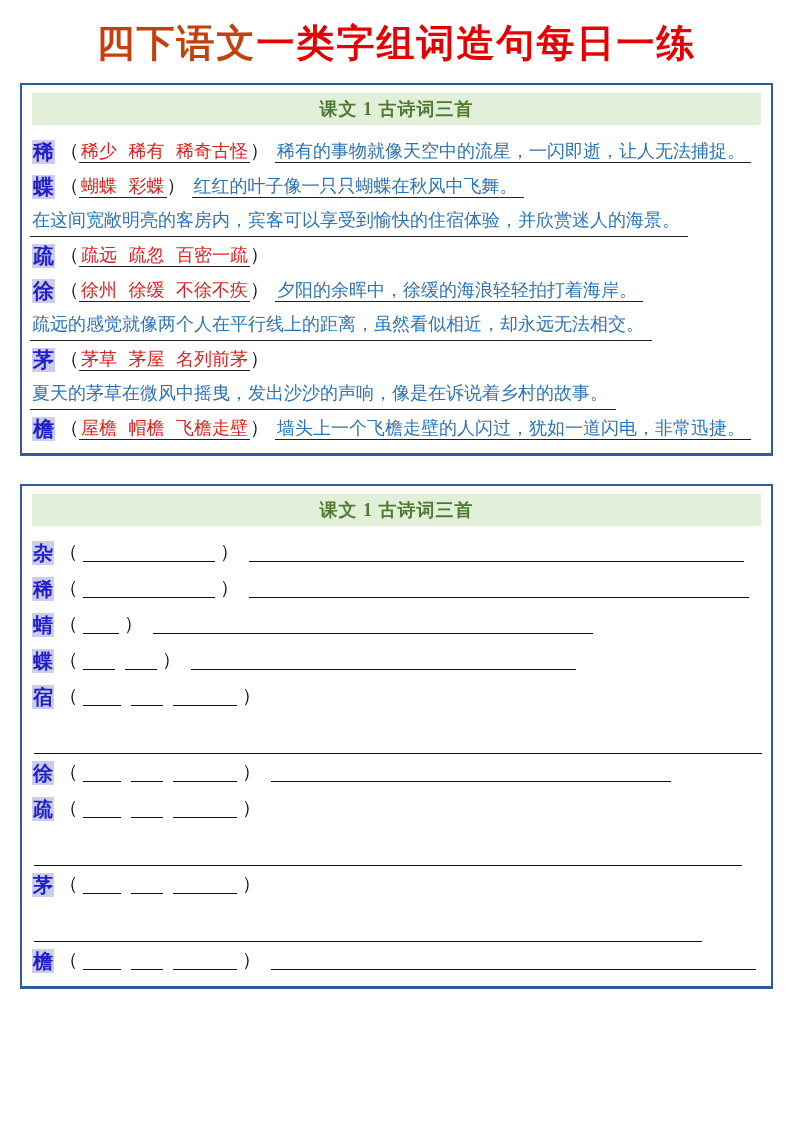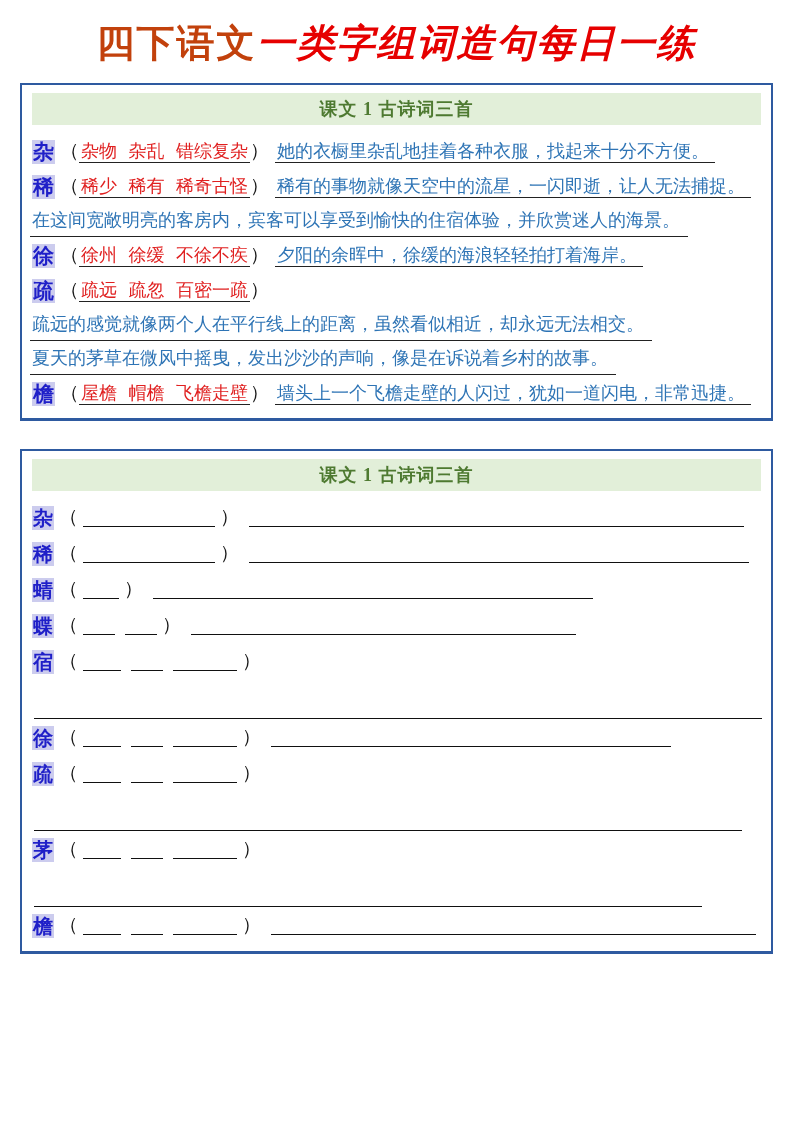--- a/index.html
+++ b/index.html
@@ -9,21 +9,21 @@
     font-family:"Liberation Serif","DejaVu Serif",serif;
     position:relative; overflow:hidden;
   }
   .page-title {
     margin-top:18px; text-align:center;
     font-size:38px; font-weight:900; letter-spacing:2px;
     font-family:"Liberation Serif","DejaVu Serif",serif;
     white-space:nowrap;
   }
   .page-title .t-black { color:#c2410c; }
-  .page-title .t-red   { color:#e60000;font-style:italic; }
+  .page-title .t-red   { color:#e60000; }
 
   .wbox {
     margin:14px 20px 0 20px;
     border:2px solid #2e5aa0; border-bottom-width:3px;
     padding:6px 8px 8px 8px;
     background:#ffffff;
   }
   .wbox + .wbox { margin-top:28px; }
 
   .box-header {
@@ -72,26 +72,27 @@
 </head>
 <body>
 
 <div class="page-title">
   <span class="t-black">四下语文</span><span class="t-red">一类字组词造句每日一练</span>
 </div>
 
 <div class="wbox">
   <div class="box-header">课文 1 古诗词三首</div>
   <div id="answer-rows">
-      <div class="row"><span class="lead">杂</span><span class="paren">（</span><span class="words">杂物 杂乱 错综复杂</span><span class="paren">）</span><span class="sentence">她的衣橱里杂乱地挂着各种衣服，找起来十分不方便。</span></div>
       <div class="row"><span class="lead">稀</span><span class="paren">（</span><span class="words">稀少 稀有 稀奇古怪</span><span class="paren">）</span><span class="sentence">稀有的事物就像天空中的流星，一闪即逝，让人无法捕捉。</span></div>
+      <div class="row"><span class="lead">蝶</span><span class="paren">（</span><span class="words">蝴蝶 彩蝶</span><span class="paren">）</span><span class="sentence">红红的叶子像一只只蝴蝶在秋风中飞舞。</span></div>
       <div class="sentence-line">在这间宽敞明亮的客房内，宾客可以享受到愉快的住宿体验，并欣赏迷人的海景。</div>
+      <div class="row"><span class="lead">疏</span><span class="paren">（</span><span class="words">疏远 疏忽 百密一疏</span><span class="paren">）</span></div>
       <div class="row"><span class="lead">徐</span><span class="paren">（</span><span class="words">徐州 徐缓 不徐不疾</span><span class="paren">）</span><span class="sentence">夕阳的余晖中，徐缓的海浪轻轻拍打着海岸。</span></div>
-      <div class="row"><span class="lead">疏</span><span class="paren">（</span><span class="words">疏远 疏忽 百密一疏</span><span class="paren">）</span></div>
       <div class="sentence-line">疏远的感觉就像两个人在平行线上的距离，虽然看似相近，却永远无法相交。</div>
+      <div class="row"><span class="lead">茅</span><span class="paren">（</span><span class="words">茅草 茅屋 名列前茅</span><span class="paren">）</span></div>
       <div class="sentence-line">夏天的茅草在微风中摇曳，发出沙沙的声响，像是在诉说着乡村的故事。</div>
       <div class="row"><span class="lead">檐</span><span class="paren">（</span><span class="words">屋檐 帽檐 飞檐走壁</span><span class="paren">）</span><span class="sentence">墙头上一个飞檐走壁的人闪过，犹如一道闪电，非常迅捷。</span></div>
     </div>
 </div>
 
 <div class="wbox">
   <div class="box-header">课文 1 古诗词三首</div>
   <div id="practice-rows">
       <div class="p-row"><span class="lead">杂</span><span class="paren">（</span><span class="blank" style="width: 132px;"></span><span class="paren">）</span><span class="blank" style="width: 495px; margin-left: 10px;"></span></div>
       <div class="p-row"><span class="lead">稀</span><span class="paren">（</span><span class="blank" style="width: 132px;"></span><span class="paren">）</span><span class="blank" style="width: 500px; margin-left: 10px;"></span></div>

